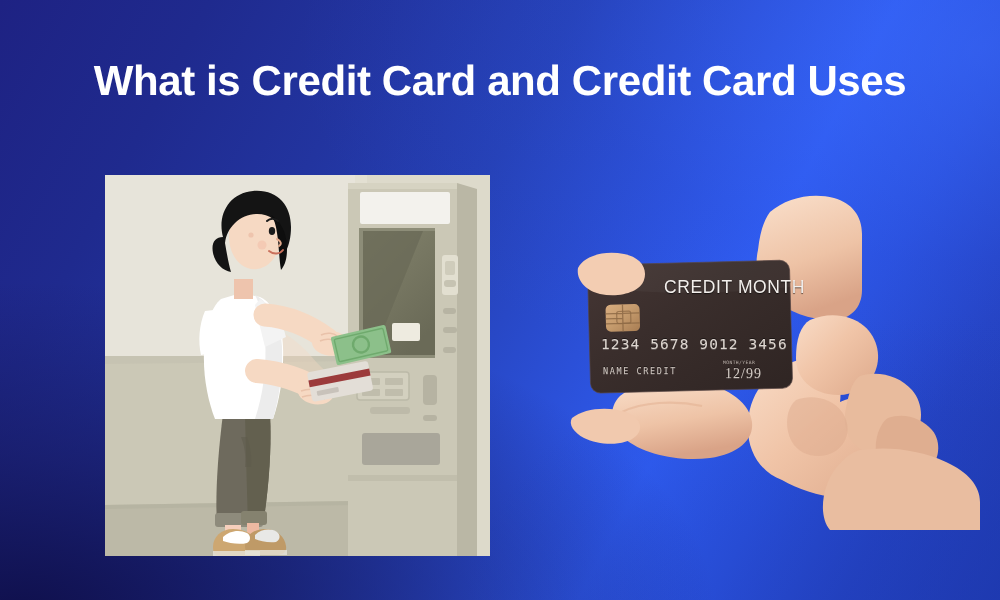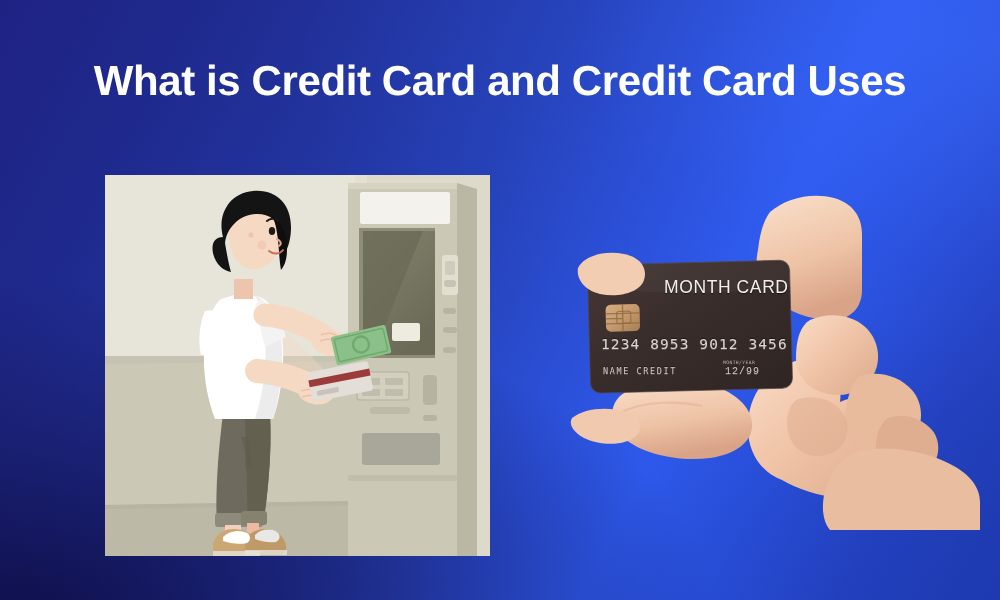--- a/index.html
+++ b/index.html
@@ -116,22 +116,22 @@
     left: 723px; top: 360px;
     font-family: "DejaVu Sans Mono", monospace;
     font-size: 4.6px;
     letter-spacing: 0.45px;
     color: #cfc6bf;
     opacity: 0.88;
     text-shadow: none;
   }
   #card-expiry-value {
     left: 725px; top: 366px;
-    font-family: Liberation Mono, monospace;
-    font-size: 10px;
+    font-family: Liberation Serif, serif;
+    font-size: 14px;
     letter-spacing: 1px;
     color: #ded5ce;
     opacity: 0.94;
     text-shadow: 0 1px 0 rgba(255,255,255,0.18), 0 -1px 0 rgba(0,0,0,0.5);
   }
 </style>
 </head>
 <body>
 
 <div id="stage">
@@ -325,19 +325,19 @@
           <path d="M45,162 L79,162 M45,172 L79,172 M62,153 L62,180 M45,167 L62,167" stroke="#8e6a46" stroke-width="1.3" opacity="0.85"></path>
           <rect x="56" y="160" width="14" height="12" rx="2" fill="none" stroke="#8e6a46" stroke-width="1.2" opacity="0.8"></rect>
         </g>
       </g>
 
       <path d="M18,118 C24,106 44,100 64,104 C80,107 88,118 84,130 C80,142 60,148 40,144 C26,141 16,130 18,118 Z" fill="#f3cdb2"></path>
       <path d="M12,268 C24,258 48,256 66,262 C80,267 84,278 76,286 C66,296 40,296 24,288 C14,283 8,274 12,268 Z" fill="#f1c9ae"></path>
     </svg>
   </div>
 
-  <div class="cardtext" id="card-brand">MONTH CARD</div>
-  <div class="cardtext" id="card-number">1234 8953 9012 3456</div>
+  <div class="cardtext" id="card-brand">CREDIT MONTH</div>
+  <div class="cardtext" id="card-number">1234 5678 9012 3456</div>
   <div class="cardtext" id="card-holder">NAME CREDIT</div>
   <div class="cardtext" id="card-expiry-label">MONTH/YEAR</div>
   <div class="cardtext" id="card-expiry-value">12/99</div>
 
 </div>
 
 </body></html>

